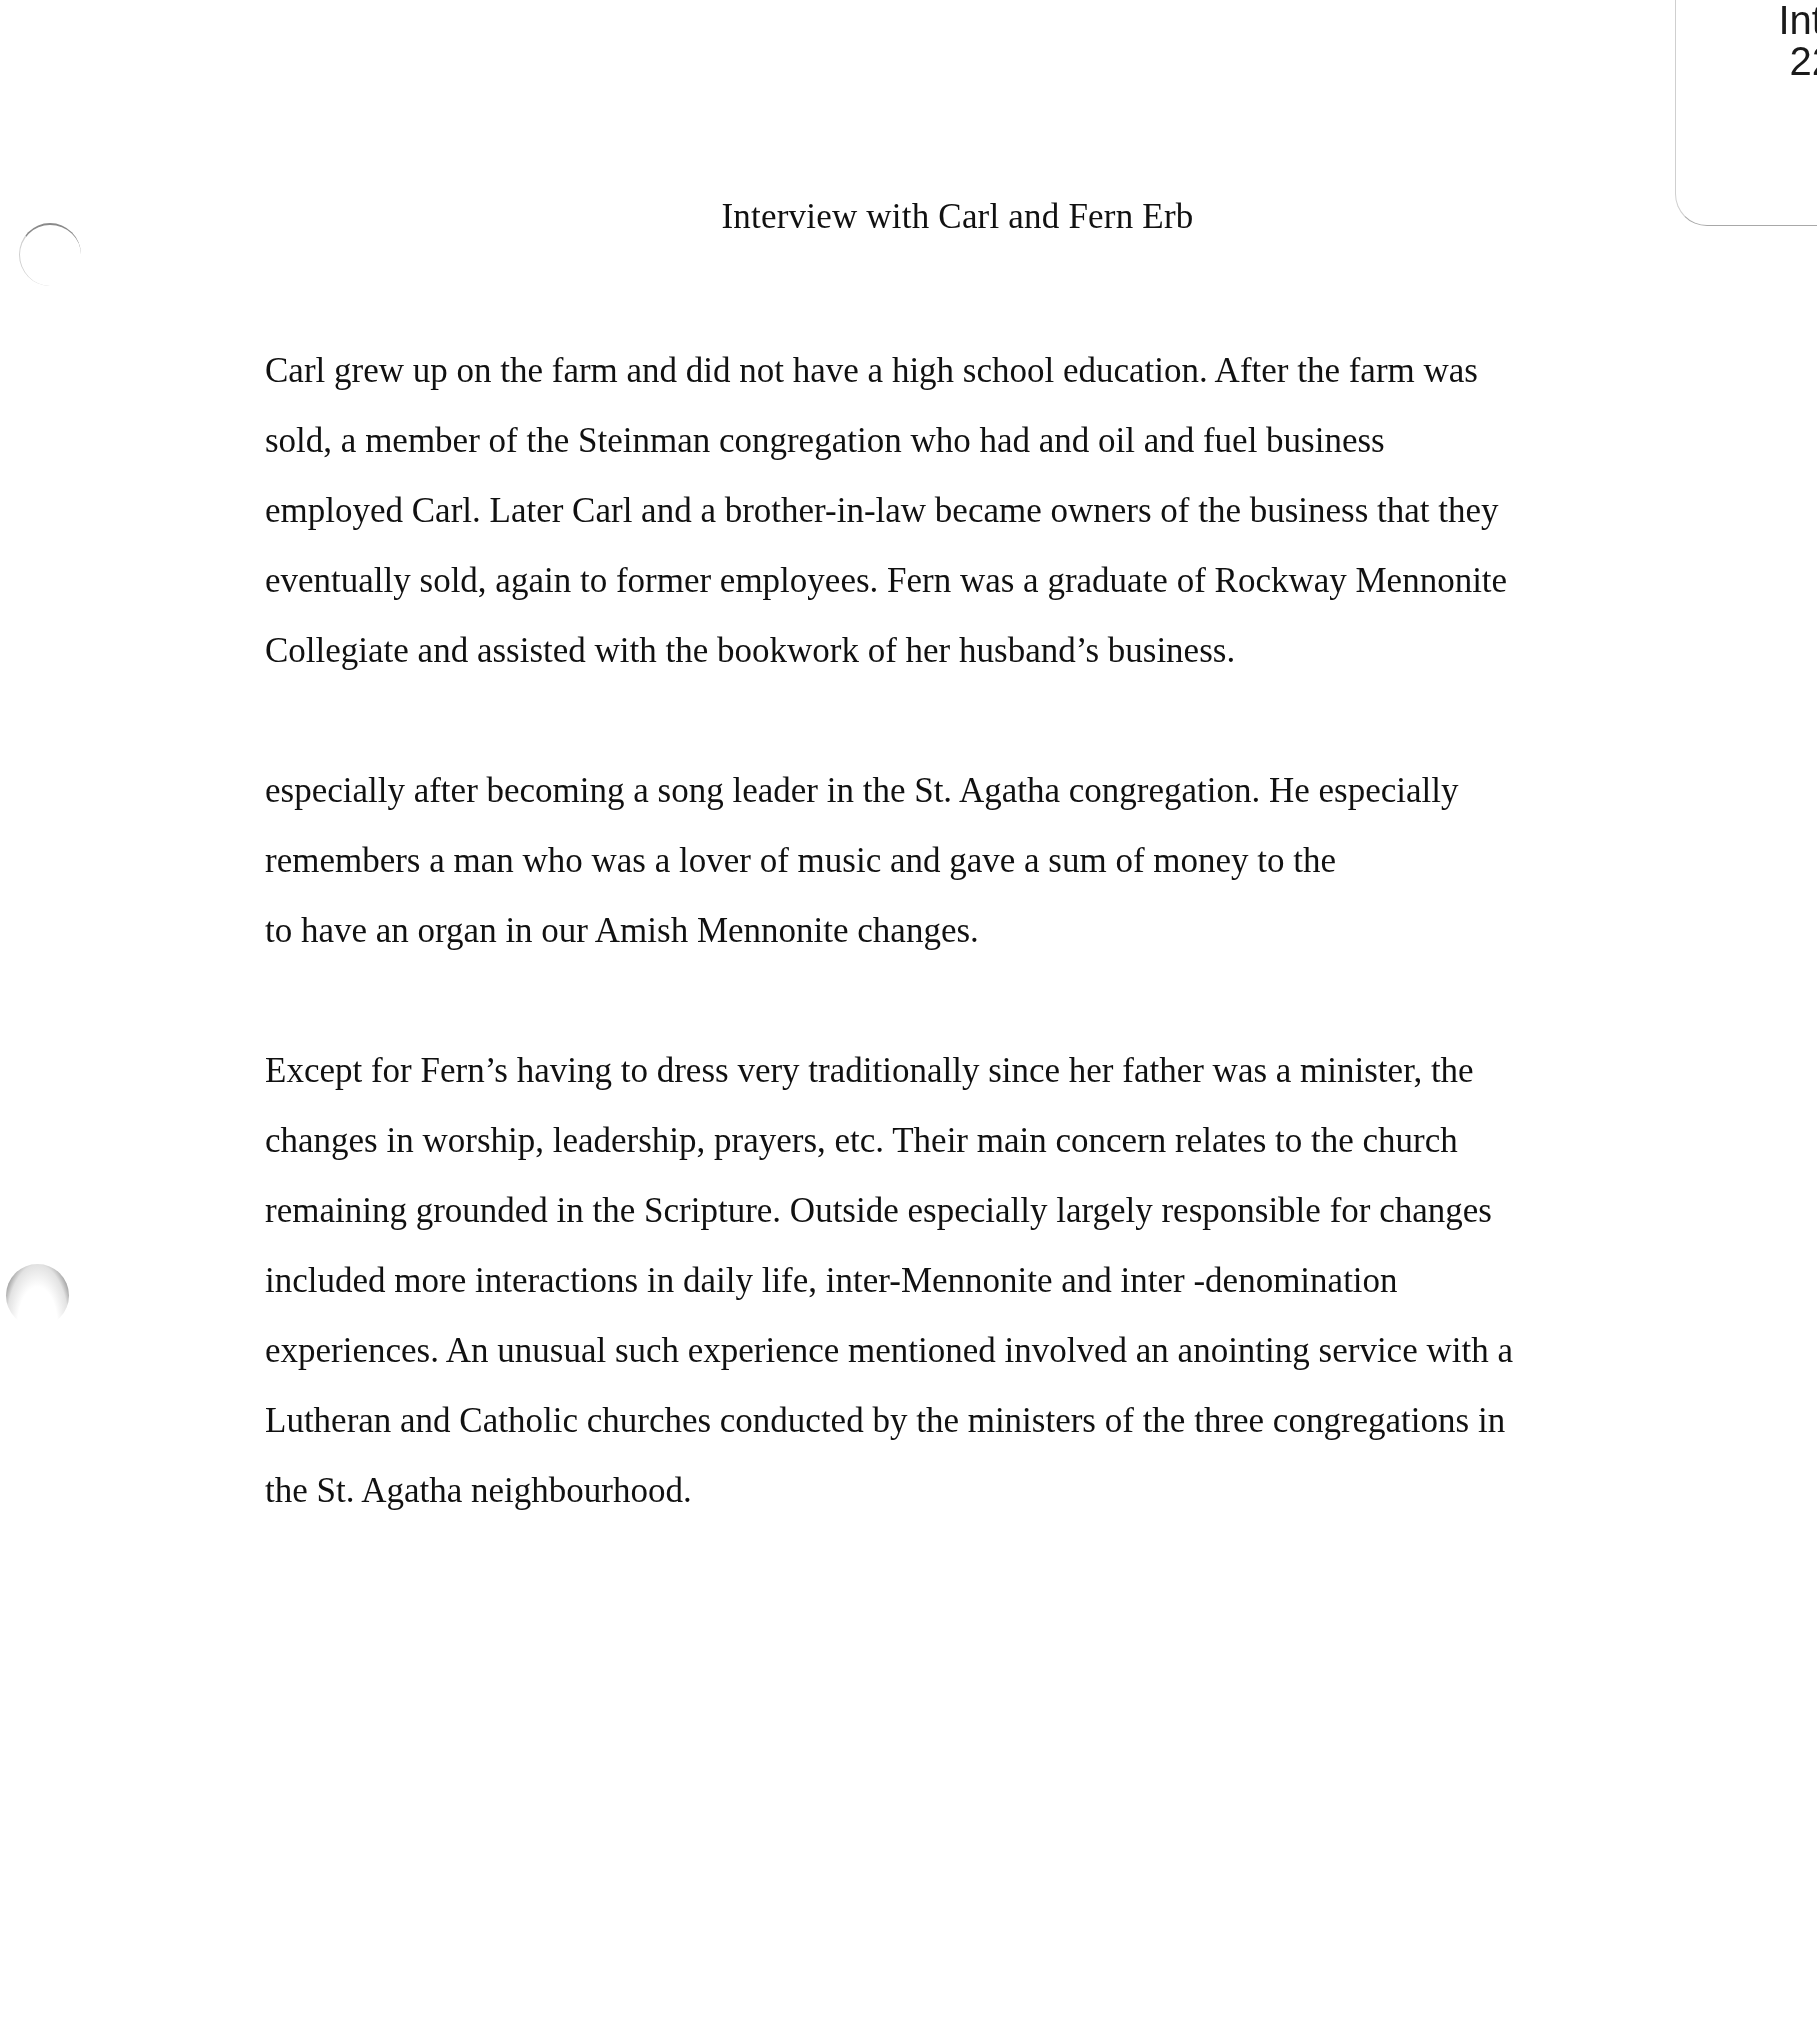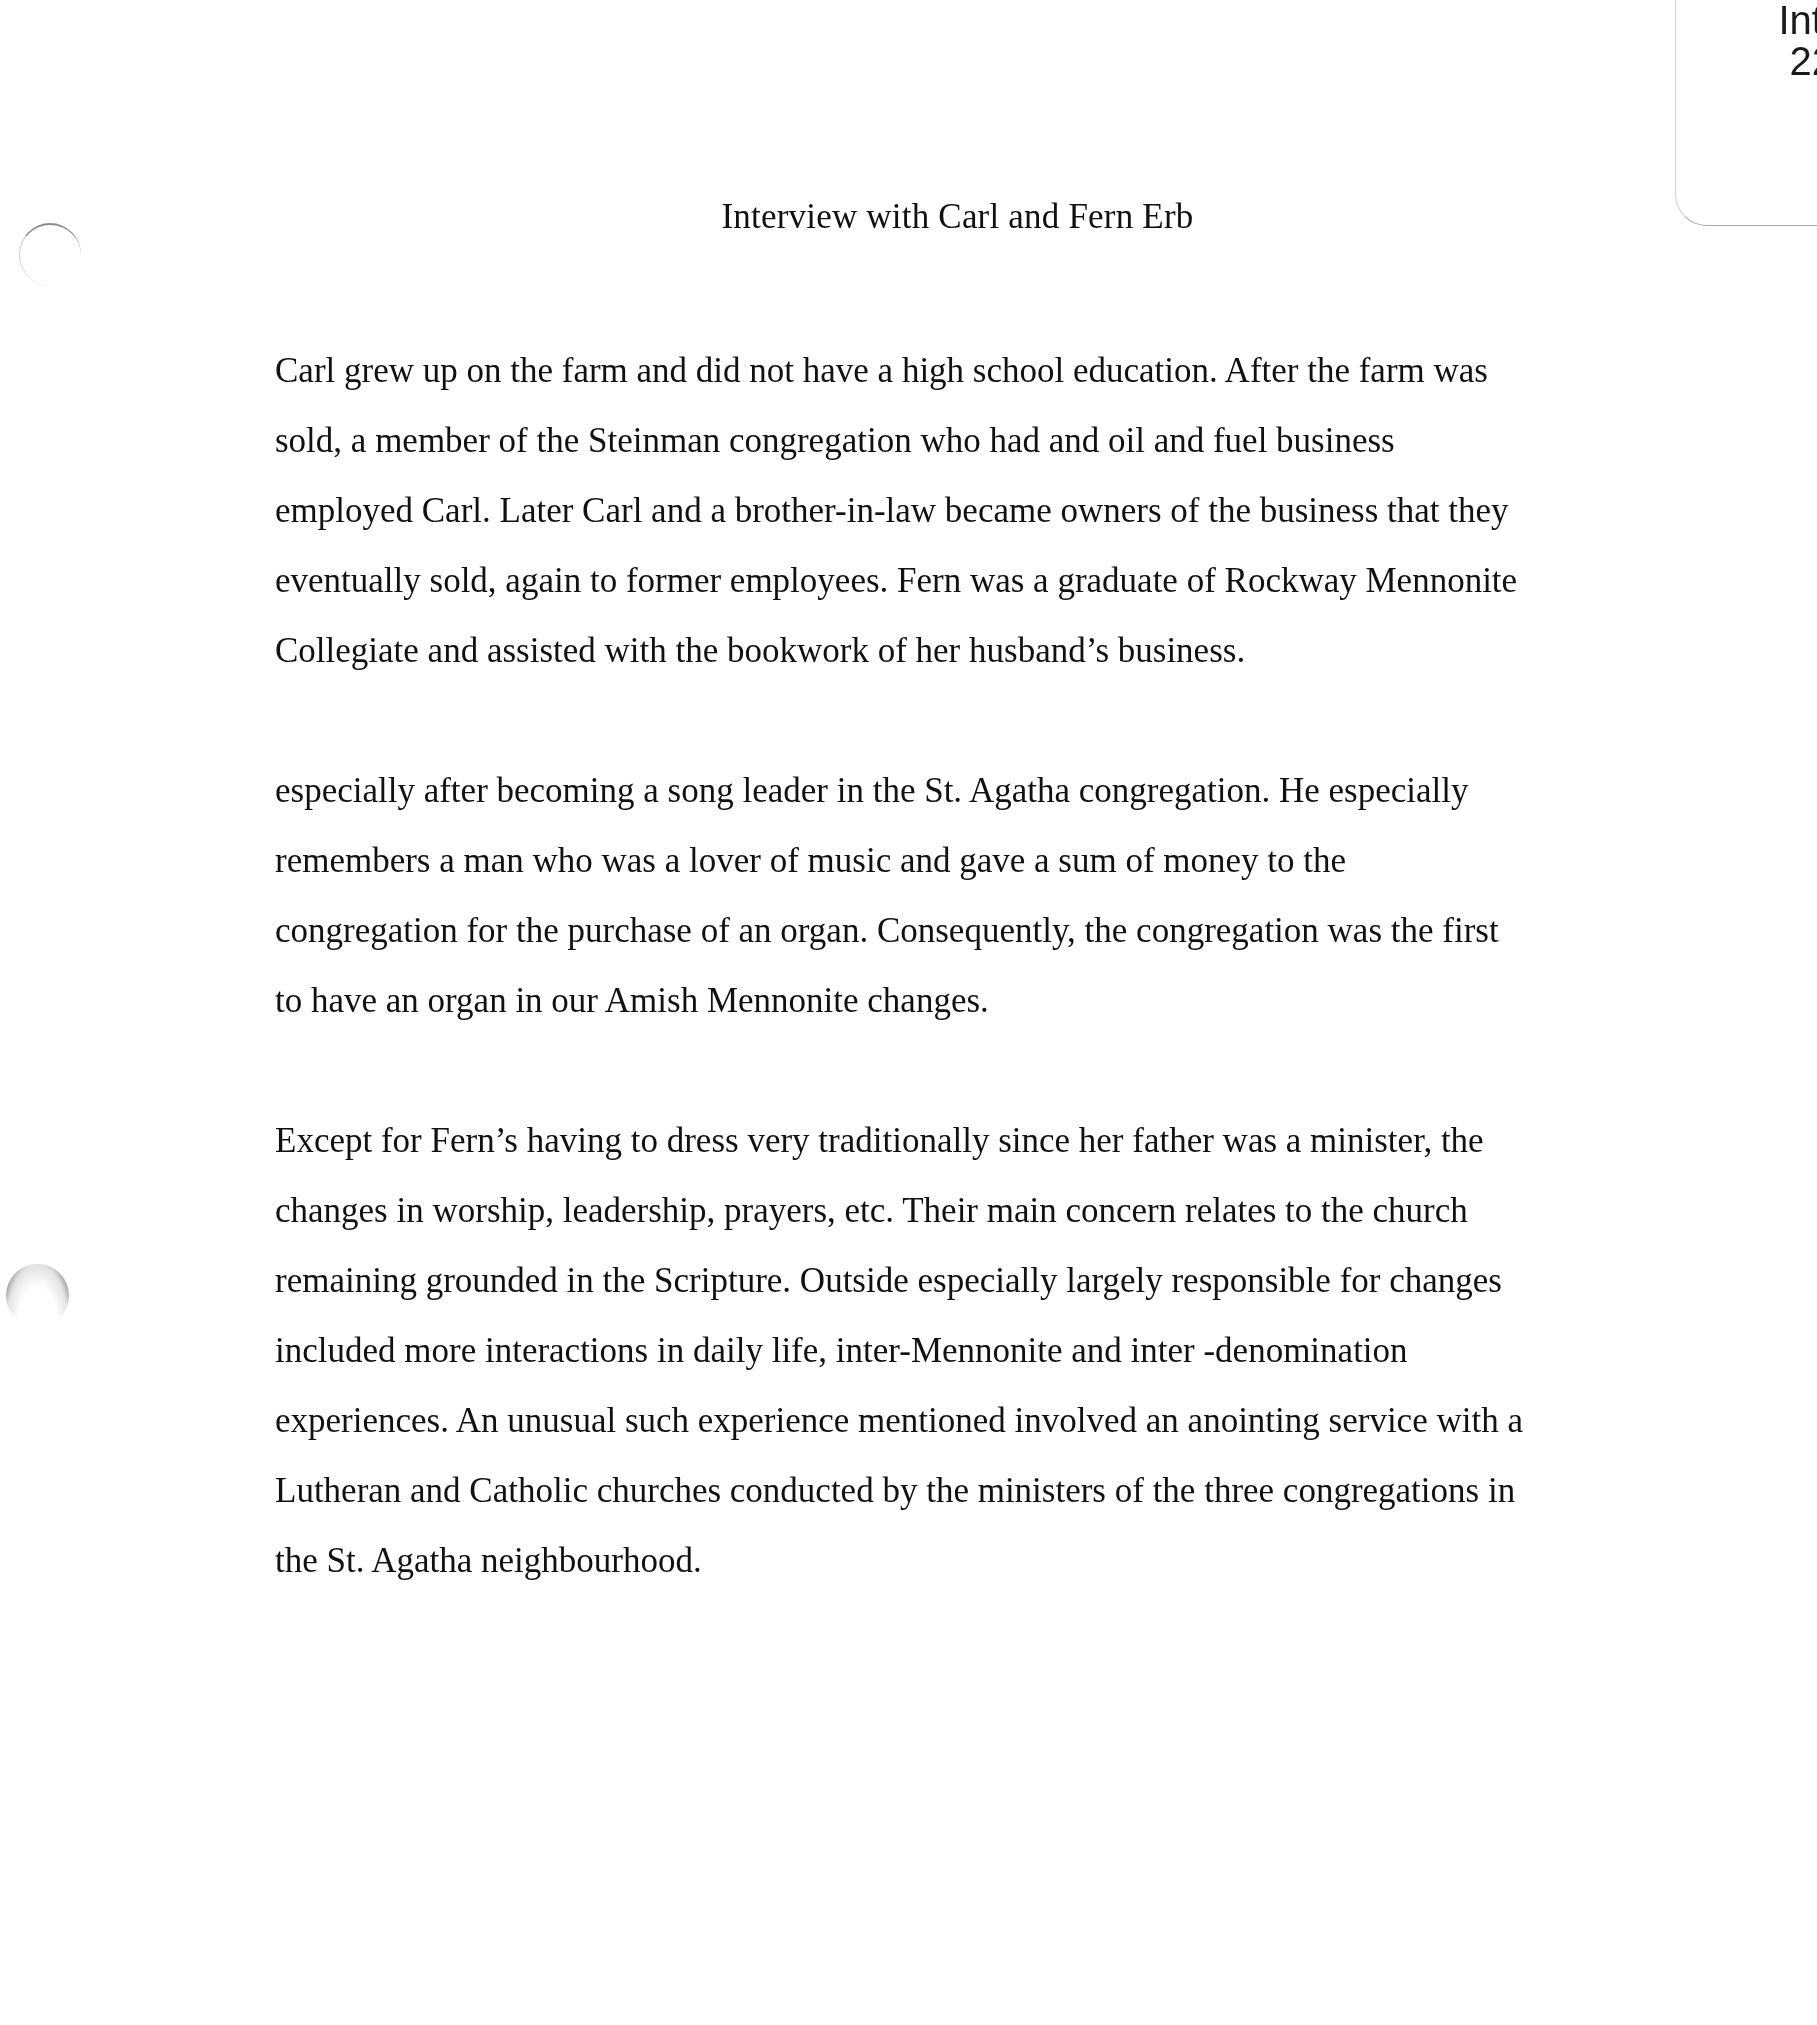--- a/index.html
+++ b/index.html
@@ -76,21 +76,21 @@
     .title span { display: inline-block; margin-left: 81px; }
 
     .body-text {
       position: absolute;
       left: 259px;
       top: 336px;
       width: 1507px;
       font-size: 35px;
       line-height: 70px;
     }
-    .para { margin: 0 0 70px 16px; }
+    .para { margin: 0 0 70px 6px; }
     .line { display: block; white-space: nowrap; }
   </style>
 </head>
 <body>
 
 <div class="page">
 
   <div class="corner-tab">
     <div class="corner-label">
       <div>Int.</div>
@@ -109,21 +109,20 @@
     <div class="para">
       <span class="line">Carl grew up on the farm and did not have a high school education. After the farm was</span>
       <span class="line">sold, a member of the Steinman congregation who had and oil and fuel business</span>
       <span class="line">employed Carl. Later Carl and a brother-in-law became owners of the business that they</span>
       <span class="line">eventually sold, again to former employees. Fern was a graduate of Rockway Mennonite</span>
       <span class="line">Collegiate and assisted with the bookwork of her husband’s business.</span>
     </div>
     <div class="para">
       <span class="line">especially after becoming a song leader in the St. Agatha congregation. He especially</span>
       <span class="line">remembers a man who was a lover of music and gave a sum of money to the</span>
-      <span class="line">congregation for the purchase of an organ. Consequently, the congregation was the first</span>
       <span class="line">to have an organ in our Amish Mennonite changes.</span>
     </div>
     <div class="para">
       <span class="line">Except for Fern’s having to dress very traditionally since her father was a minister, the</span>
       <span class="line">changes in worship, leadership, prayers, etc. Their main concern relates to the church</span>
       <span class="line">remaining grounded in the Scripture. Outside especially largely responsible for changes</span>
       <span class="line">included more interactions in daily life, inter-Mennonite and inter -denomination</span>
       <span class="line">experiences. An unusual such experience mentioned involved an anointing service with a</span>
       <span class="line">Lutheran and Catholic churches conducted by the ministers of the three congregations in</span>
       <span class="line">the St. Agatha neighbourhood.</span>

